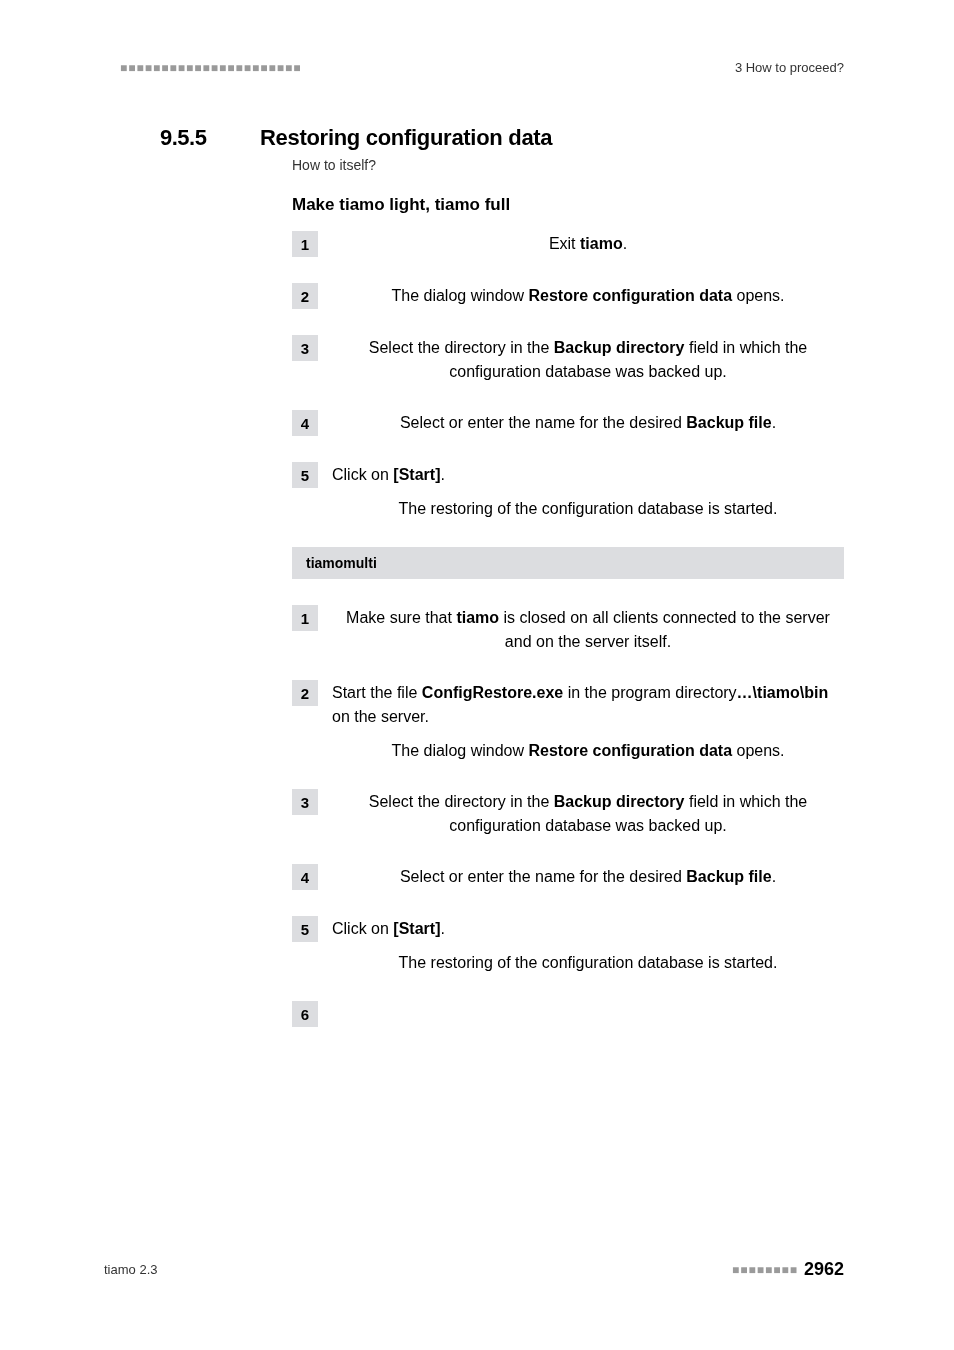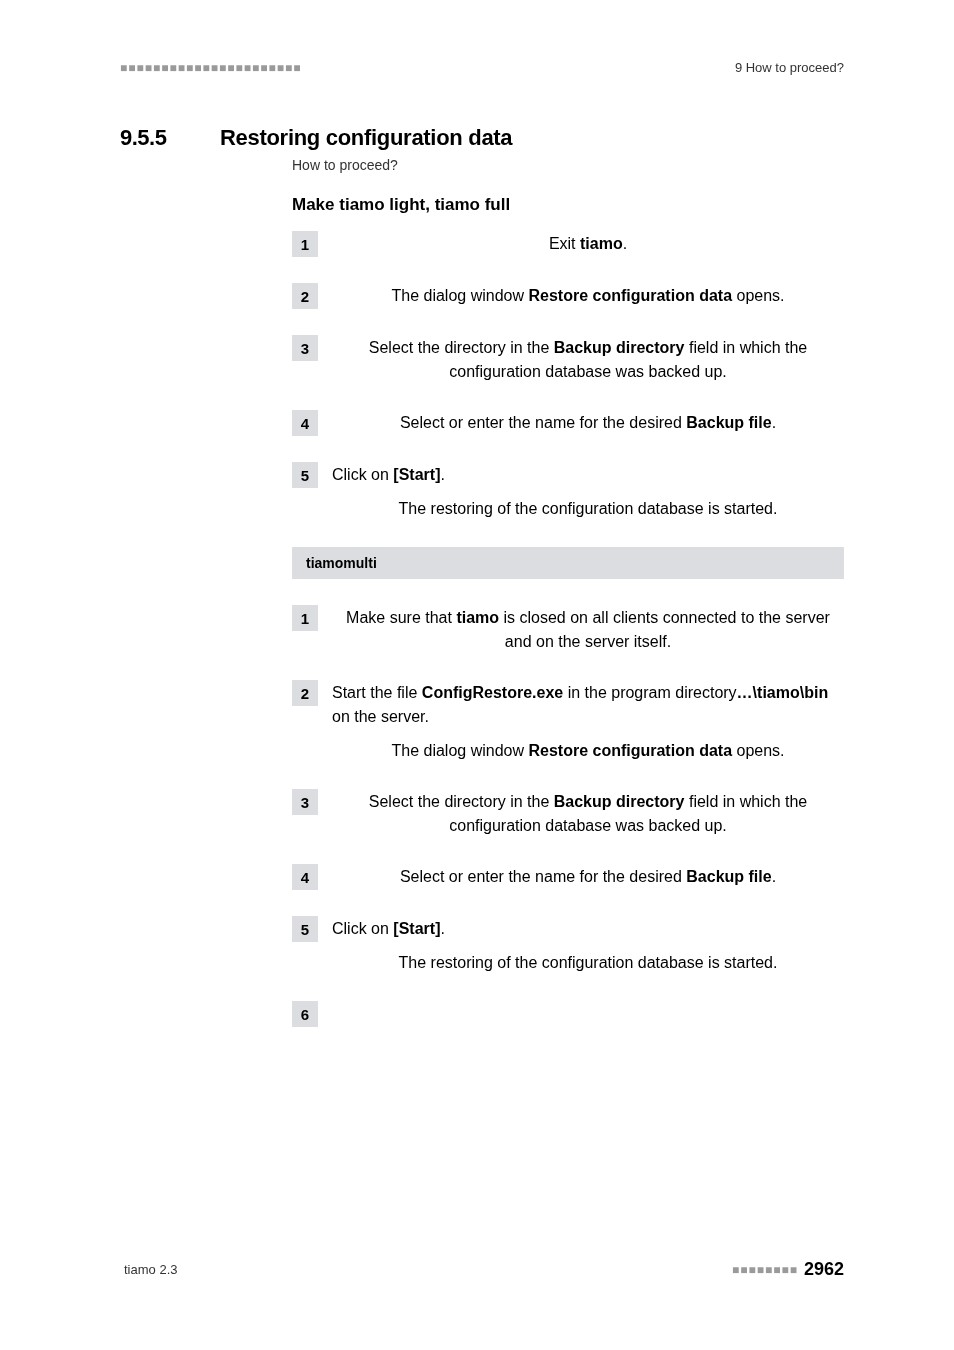--- a/index.html
+++ b/index.html
@@ -1,54 +1,54 @@
 <!DOCTYPE html>
 <html><head>
 <meta charset="utf-8">
 <style>
   * { box-sizing: border-box; margin: 0; padding: 0; }
   html, body { width: 954px; height: 1350px; background: #fff; font-family: Arial, Helvetica, sans-serif; color: #000; }
   .page { position: relative; width: 954px; height: 1350px; padding: 60px 110px 60px 120px; }
   .header { display: flex; justify-content: space-between; align-items: center; margin-bottom: 50px; }
   .header-left { letter-spacing: 1px; color: #9a9a9a; font-size: 12px; }
   .header-right { font-size: 13px; color: #333; }
-  .sec-row { display: flex; gap: 28px; margin-bottom: 6px; }
+  .sec-row { display: flex; gap: 28px; margin-bottom: 6px; margin-left: 40px; }
   .sec-num { font-size: 22px; font-weight: 900; letter-spacing: -0.5px; width: 72px; }
   .sec-title { font-size: 22px; font-weight: 900; letter-spacing: -0.3px; }
   .content { margin-left: 172px; }
   .subtitle { font-size: 14px; color: #333; margin-bottom: 22px; margin-top: 4px; }
   .sub-head { font-size: 17px; font-weight: 900; margin-bottom: 16px; }
   .step { display: flex; gap: 14px; margin-bottom: 26px; align-items: flex-start; }
   .step-badge { background: #dcdde0; min-width: 26px; height: 26px; display: flex; align-items: center; justify-content: center; font-weight: 900; font-size: 15px; flex-shrink: 0; }
   .step-body { font-size: 16px; line-height: 1.5; padding-top: 1px; flex: 1; }
   .step-body .para { margin-bottom: 10px; }
   .step-body .para:last-child { margin-bottom: 0; text-align: center; }
   .b { font-weight: 900; }
   .sub-head-box { background: #dcdde0; font-size: 14px; font-weight: 900; padding: 8px 14px; margin: 22px 0 26px 0; }
-  .footer { position: absolute; bottom: 70px; left: 124px; right: 110px; display: flex; justify-content: space-between; align-items: center; font-size: 14px; }
+  .footer { position: absolute; bottom: 70px; left: 104px; right: 110px; display: flex; justify-content: space-between; align-items: center; font-size: 14px; }
   .footer-left { color: #333; font-size: 13px; }
   .footer-right { color: #9a9a9a; font-size: 12px; letter-spacing: 1px; display: flex; align-items: center; gap: 6px; }
   .pg-num { color: #000; font-size: 18px; font-weight: 900; letter-spacing: 0; }
 </style>
 </head>
 <body>
 
 <div class="page">
   <div class="header">
     <div class="header-left">■■■■■■■■■■■■■■■■■■■■■■</div>
-    <div class="header-right">9 How to proceed?</div>
+    <div class="header-right">3 How to proceed?</div>
   </div>
 
   <div class="sec-row">
     <div class="sec-num">9.5.5</div>
     <div class="sec-title">Restoring configuration data</div>
   </div>
 
   <div class="content">
-    <div class="subtitle">How to proceed?</div>
+    <div class="subtitle">How to itself?</div>
 
     <div class="sub-head">Make tiamo light, tiamo full</div>
     <div id="part1-steps">
         <div class="step">
           <div class="step-badge">1</div>
           <div class="step-body">
             <div class="para"><span>Exit </span><span class="b">tiamo</span><span>.</span></div>
           </div>
         </div>
         <div class="step">

